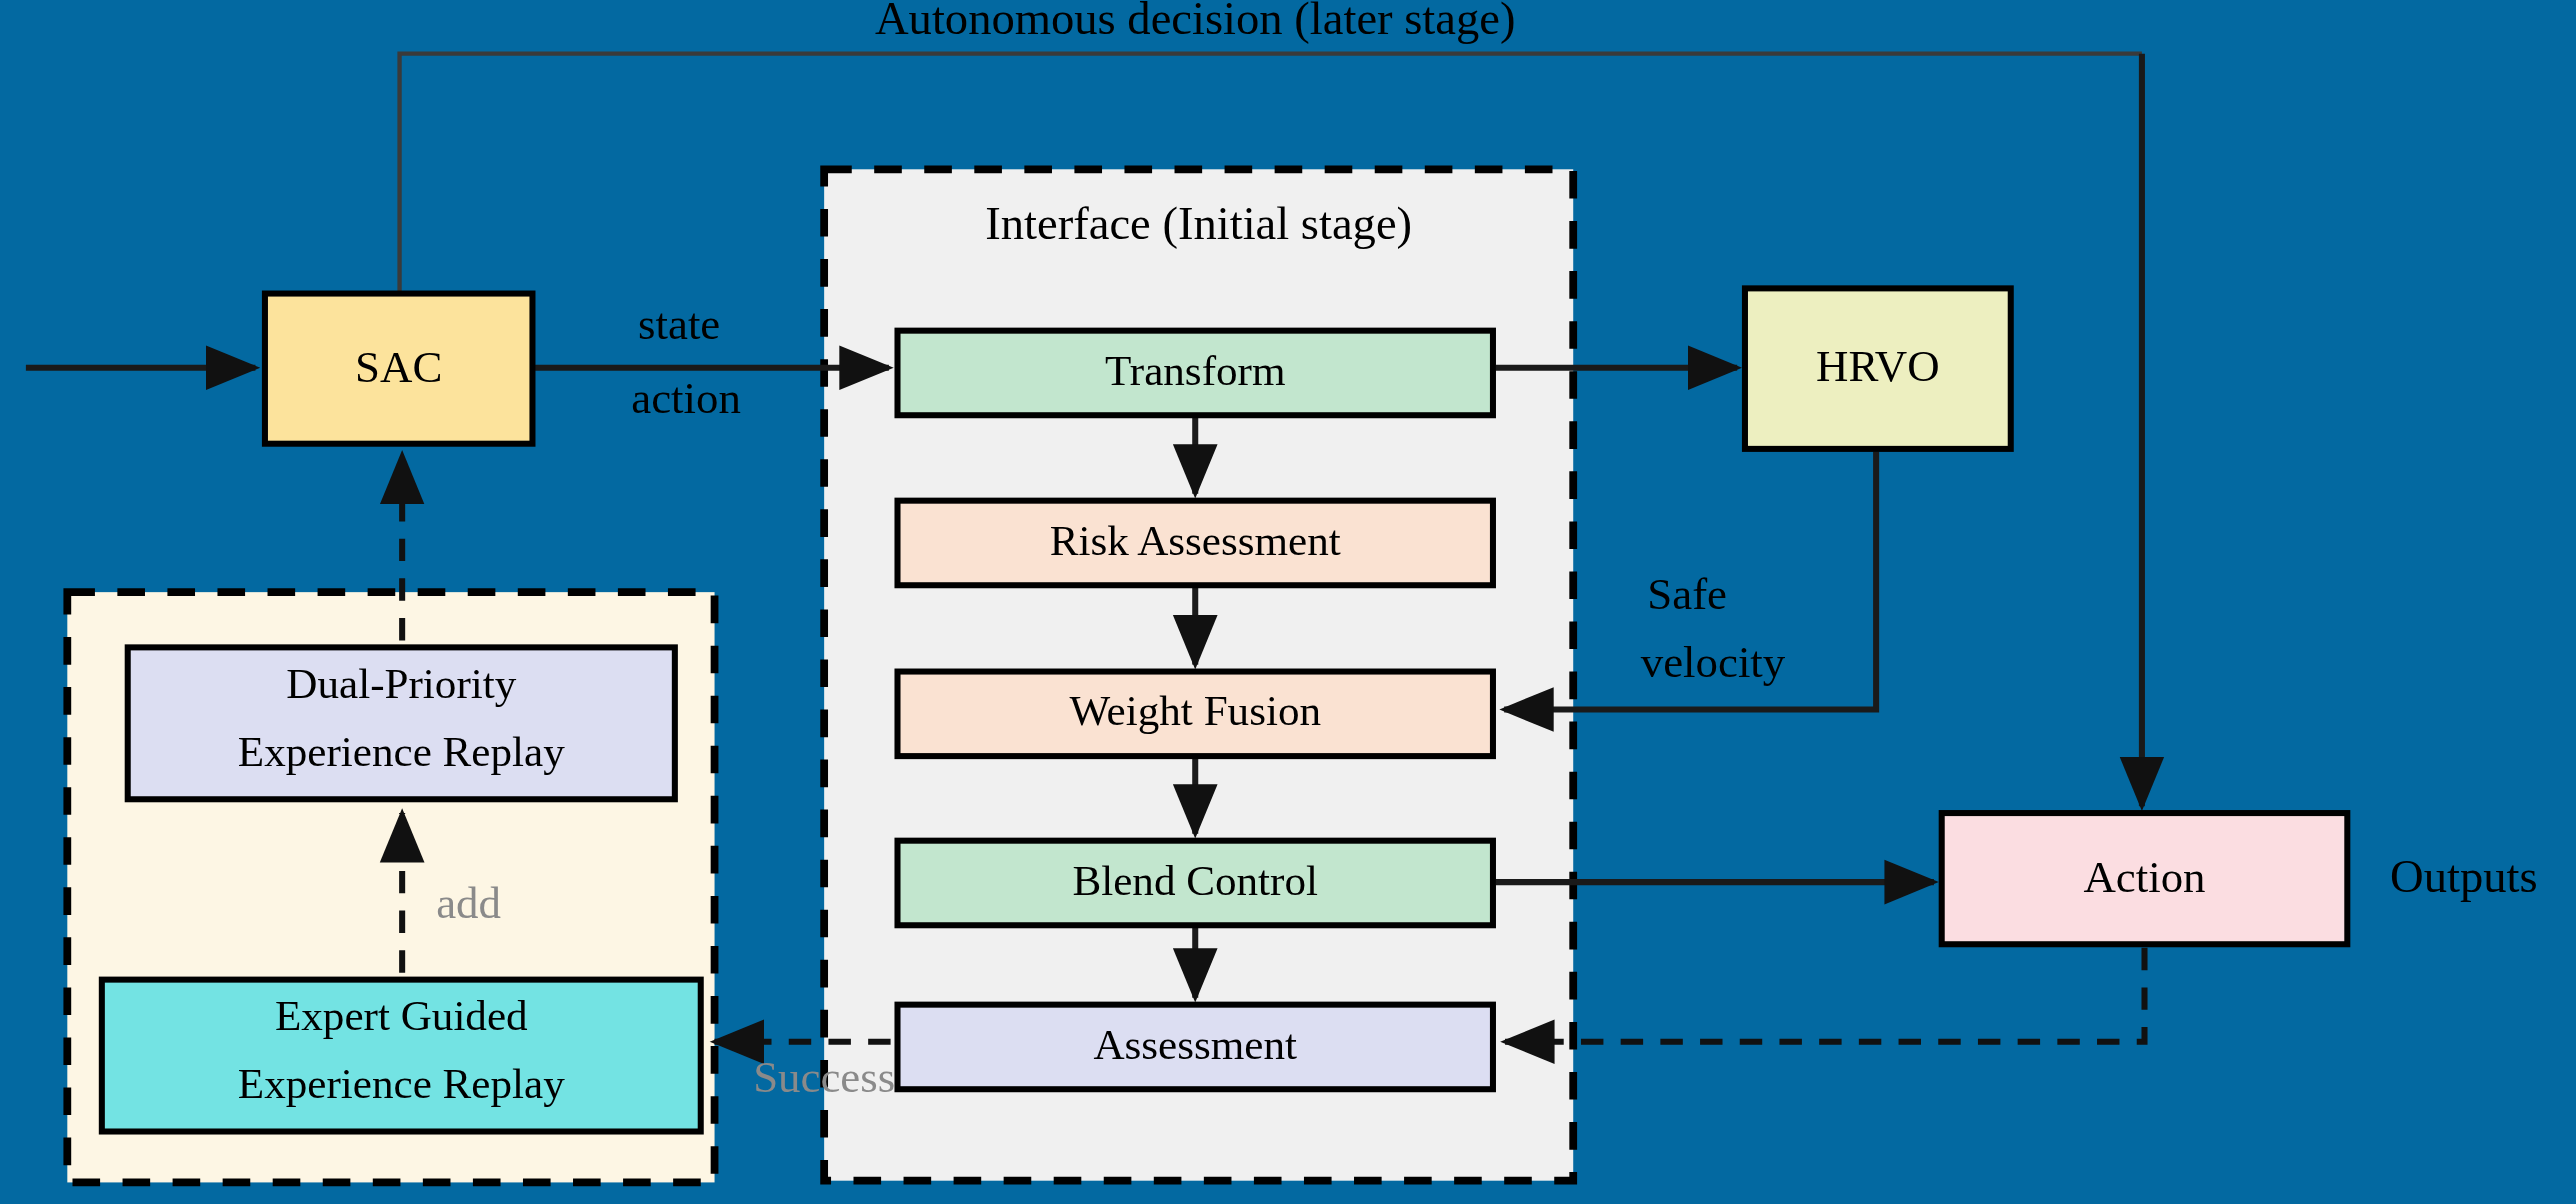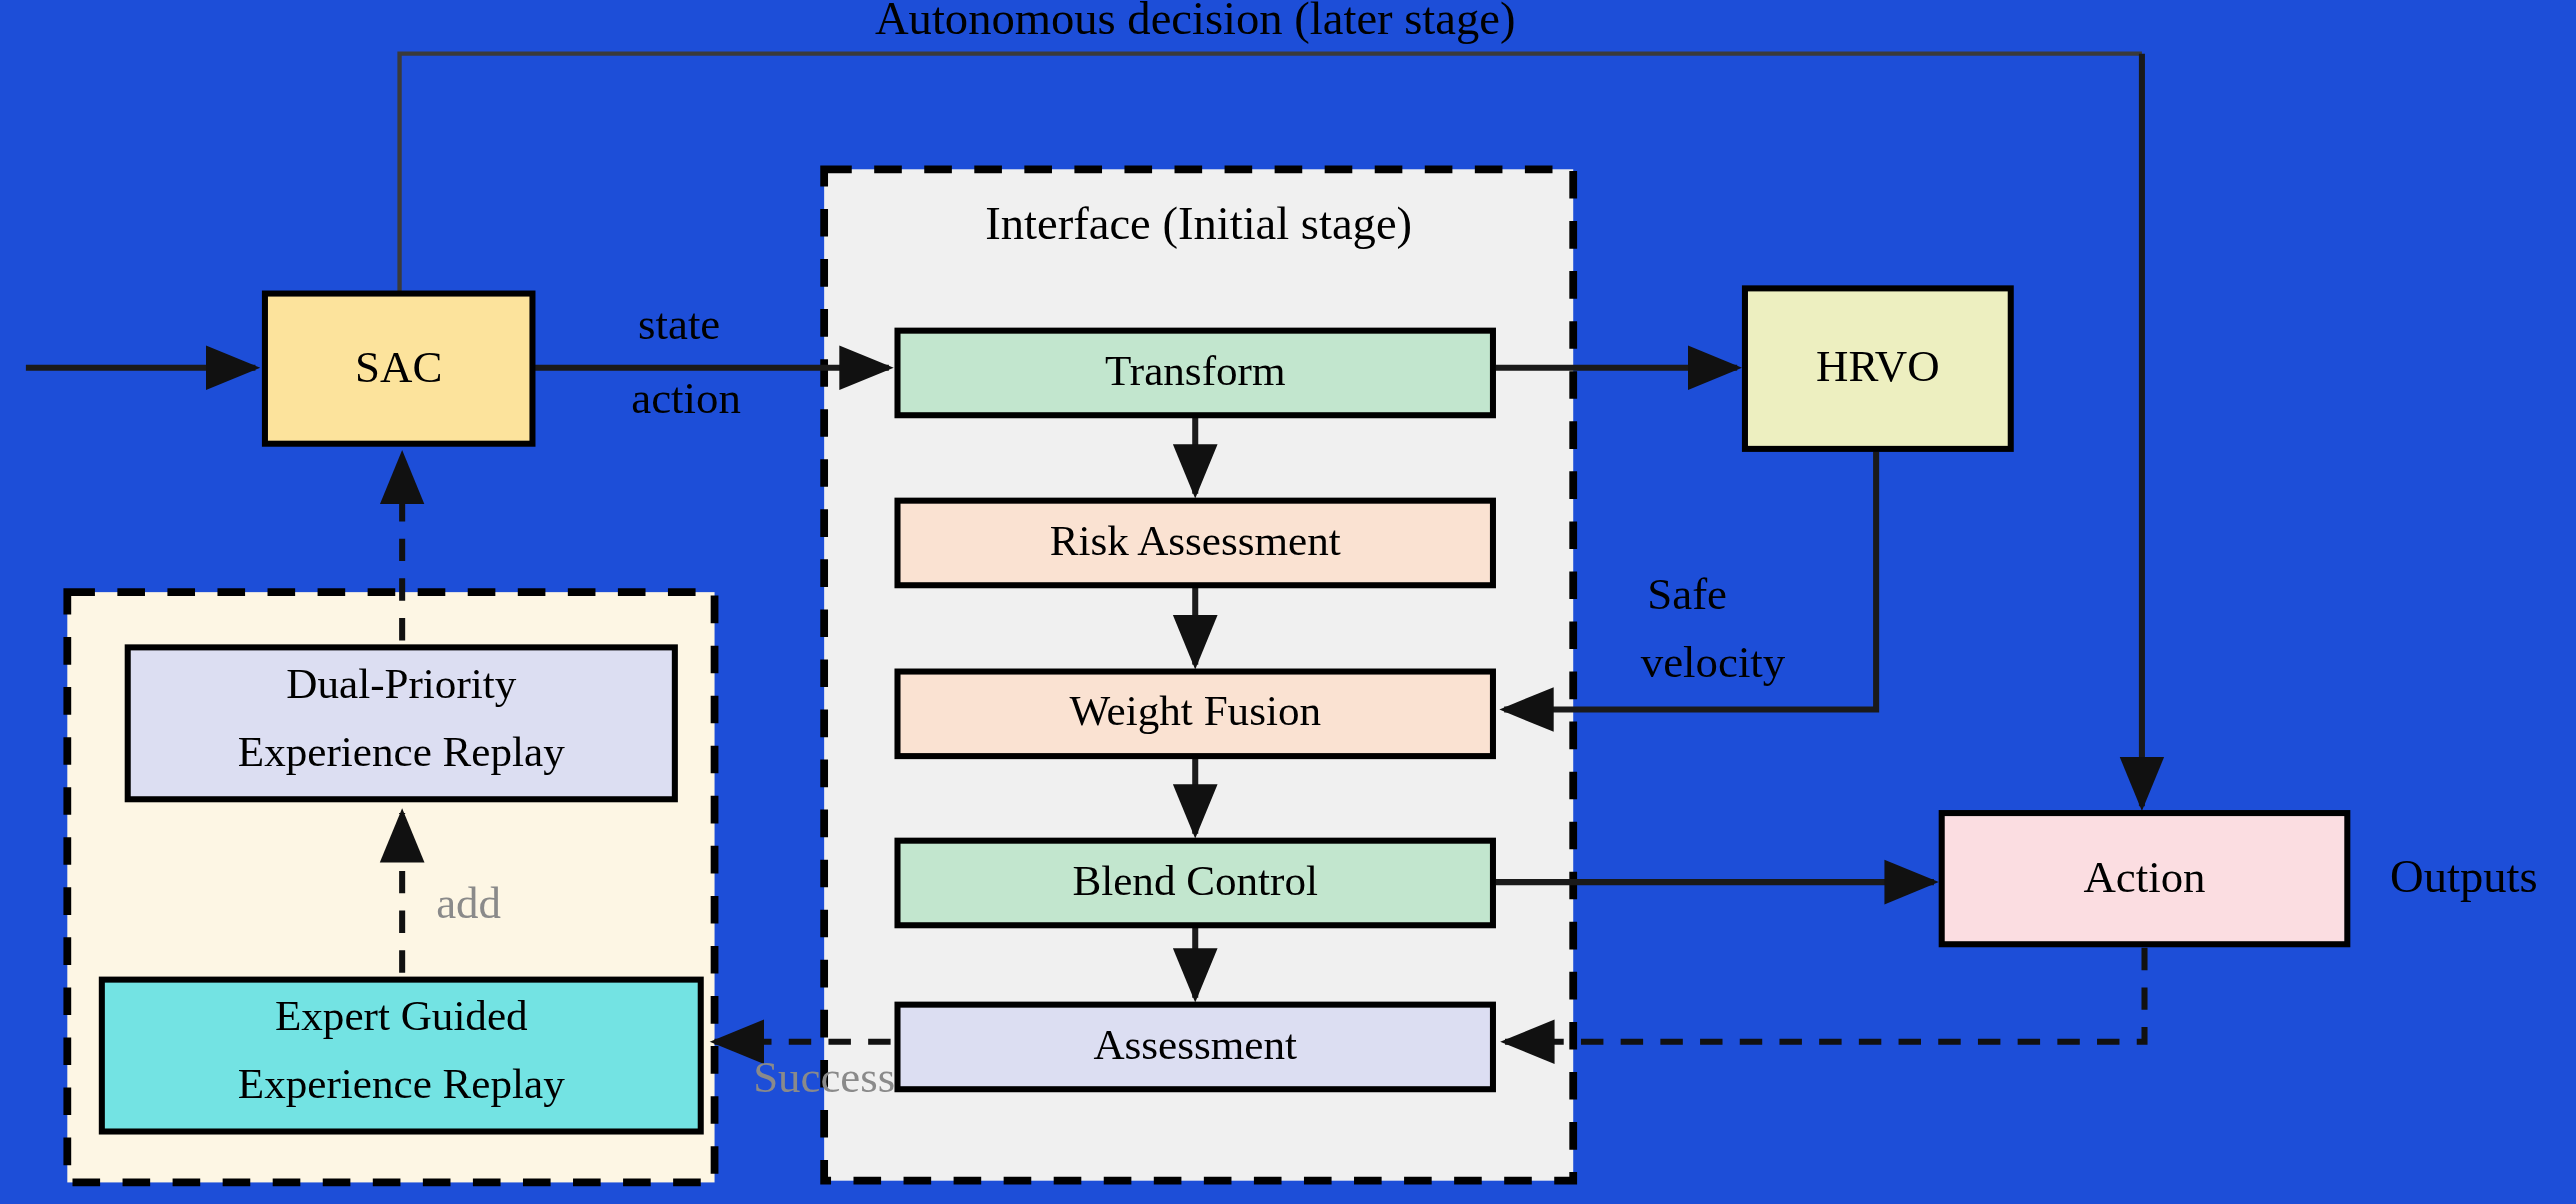--- a/index.html
+++ b/index.html
@@ -7,21 +7,21 @@
     padding: 0;
     background: #ffffff;
   }
   body {
     font-family: "Liberation Serif", "DejaVu Serif", serif;
   }
   #stage {
     position: relative;
     width: 2576px;
     height: 1205px;
-    background: #1d4ed8;
+    background: #0369a1;
     overflow: hidden;
   }
   svg.layer {
     position: absolute;
     left: 0;
     top: 0;
     width: 2576px;
     height: 1205px;
   }
   .node-label {

